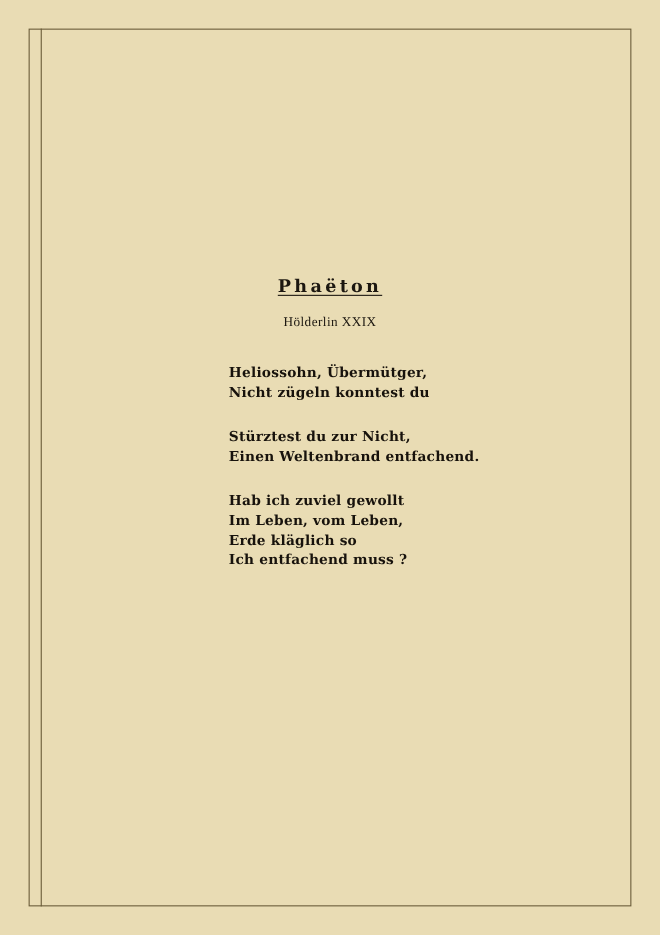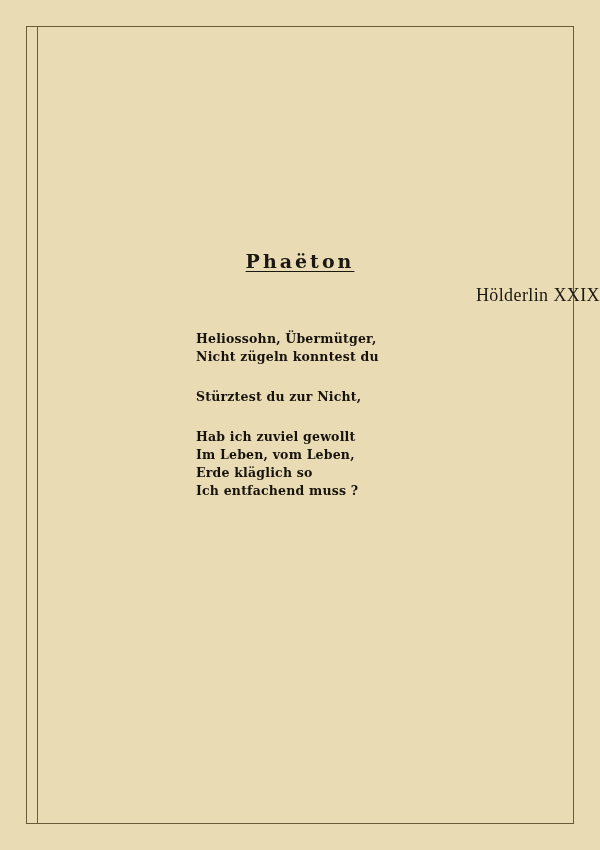--- a/index.html
+++ b/index.html
@@ -48,40 +48,40 @@
     height: 850px;
   }
   .poem-title {
     position: absolute;
     left: 0;
     top: 250px;
     width: 600px;
     text-align: center;
     font-family: "DejaVu Serif", serif;
     font-weight: bold;
-    font-size: 19px;
+    font-size: 16px;
     letter-spacing: 3px;
     color: #1c1710;
     text-decoration: underline;
     text-underline-offset: 3px;
   }
   .poem-author {
     position: absolute;
     left: 0;
     top: 285px;
     width: 600px;
-    text-align: right;
+    text-align: center;
     font-family: "Liberation Serif", serif;
-    font-size: 18px;
+    font-size: 12px;
     color: #1c1710;
     letter-spacing: 0.4px;
   }
   .stanzas {
     position: absolute;
-    left: 196px;
+    left: 208px;
     top: 330px;
     width: 340px;
   }
   .stanza {
     margin: 0 0 22px 0;
   }
   .line {
     font-family: "DejaVu Serif", serif;
     font-weight: bold;
     font-size: 12.5px;
@@ -106,20 +106,21 @@
 
     <div class="stanzas">
 
       <div class="stanza">
         <div class="line">Heliossohn, Übermütger,</div>
         <div class="line">Nicht zügeln konntest du</div>
       </div>
 
       <div class="stanza">
         <div class="line">Stürztest du zur Nicht,</div>
+        <div class="line">Einen Weltenbrand entfachend.</div>
       </div>
 
       <div class="stanza">
         <div class="line">Hab ich zuviel gewollt</div>
         <div class="line">Im Leben, vom Leben,</div>
         <div class="line">Erde kläglich so</div>
         <div class="line">Ich entfachend muss ?</div>
       </div>
 
     </div>

